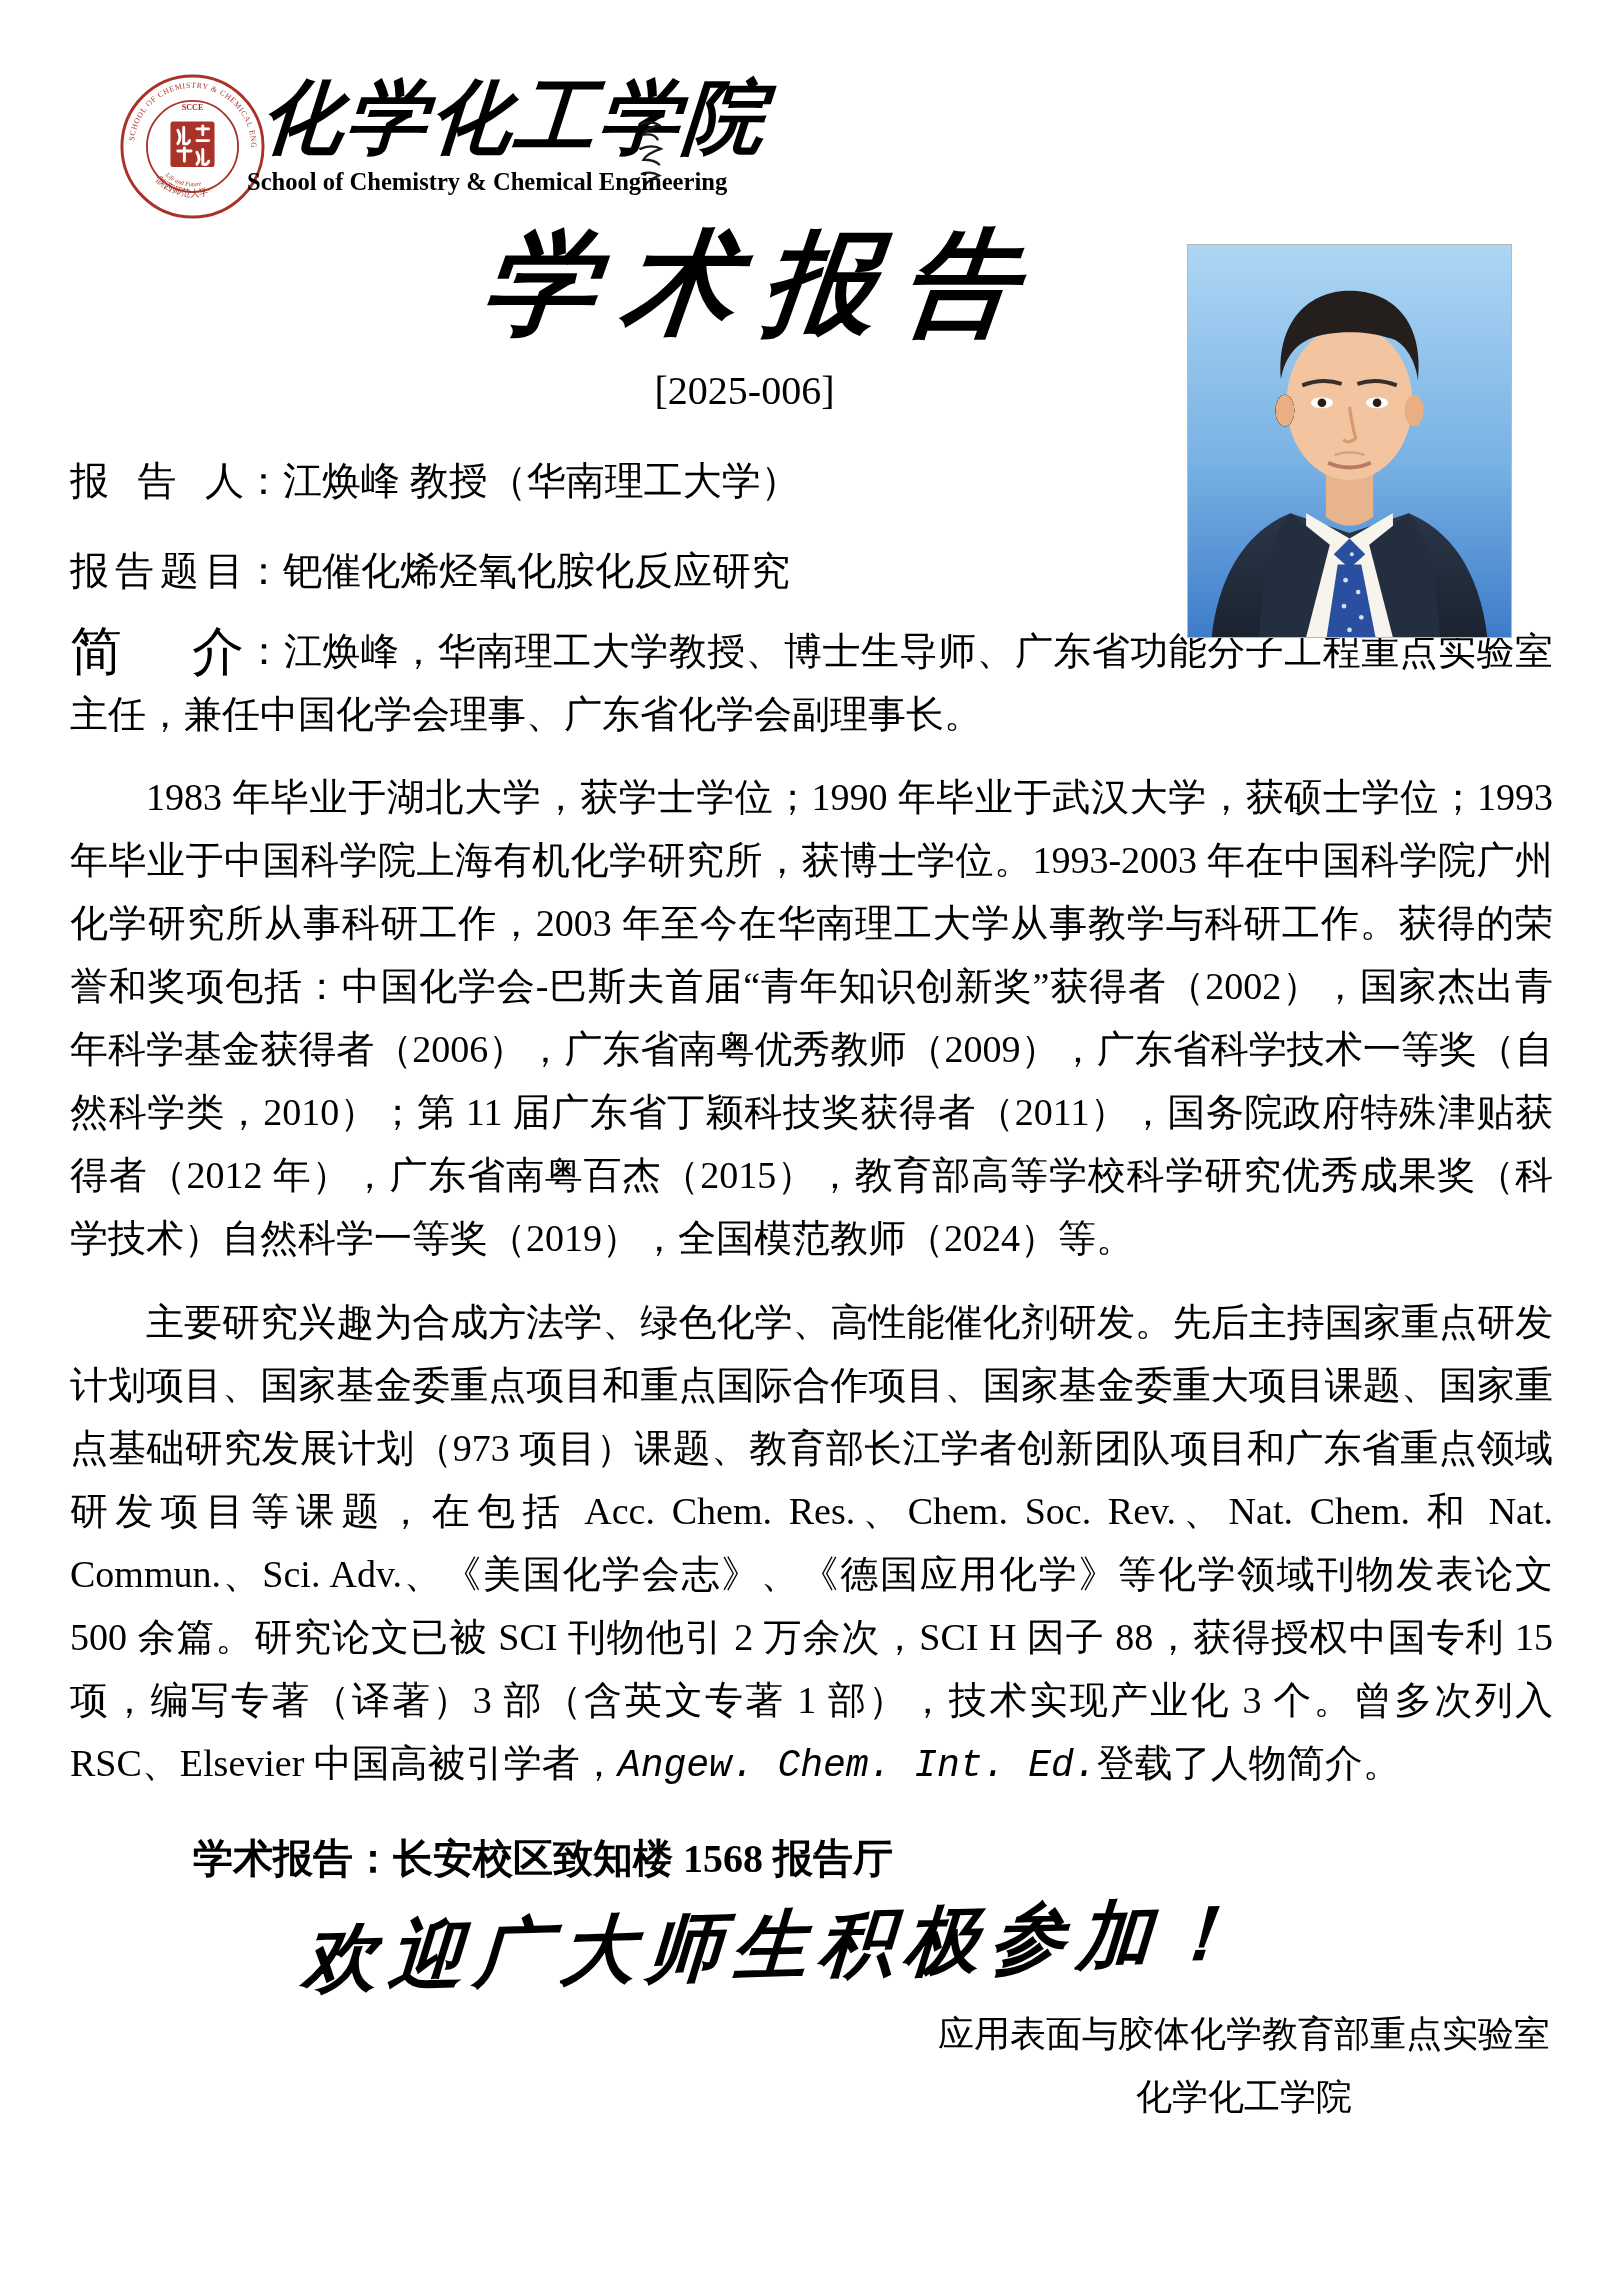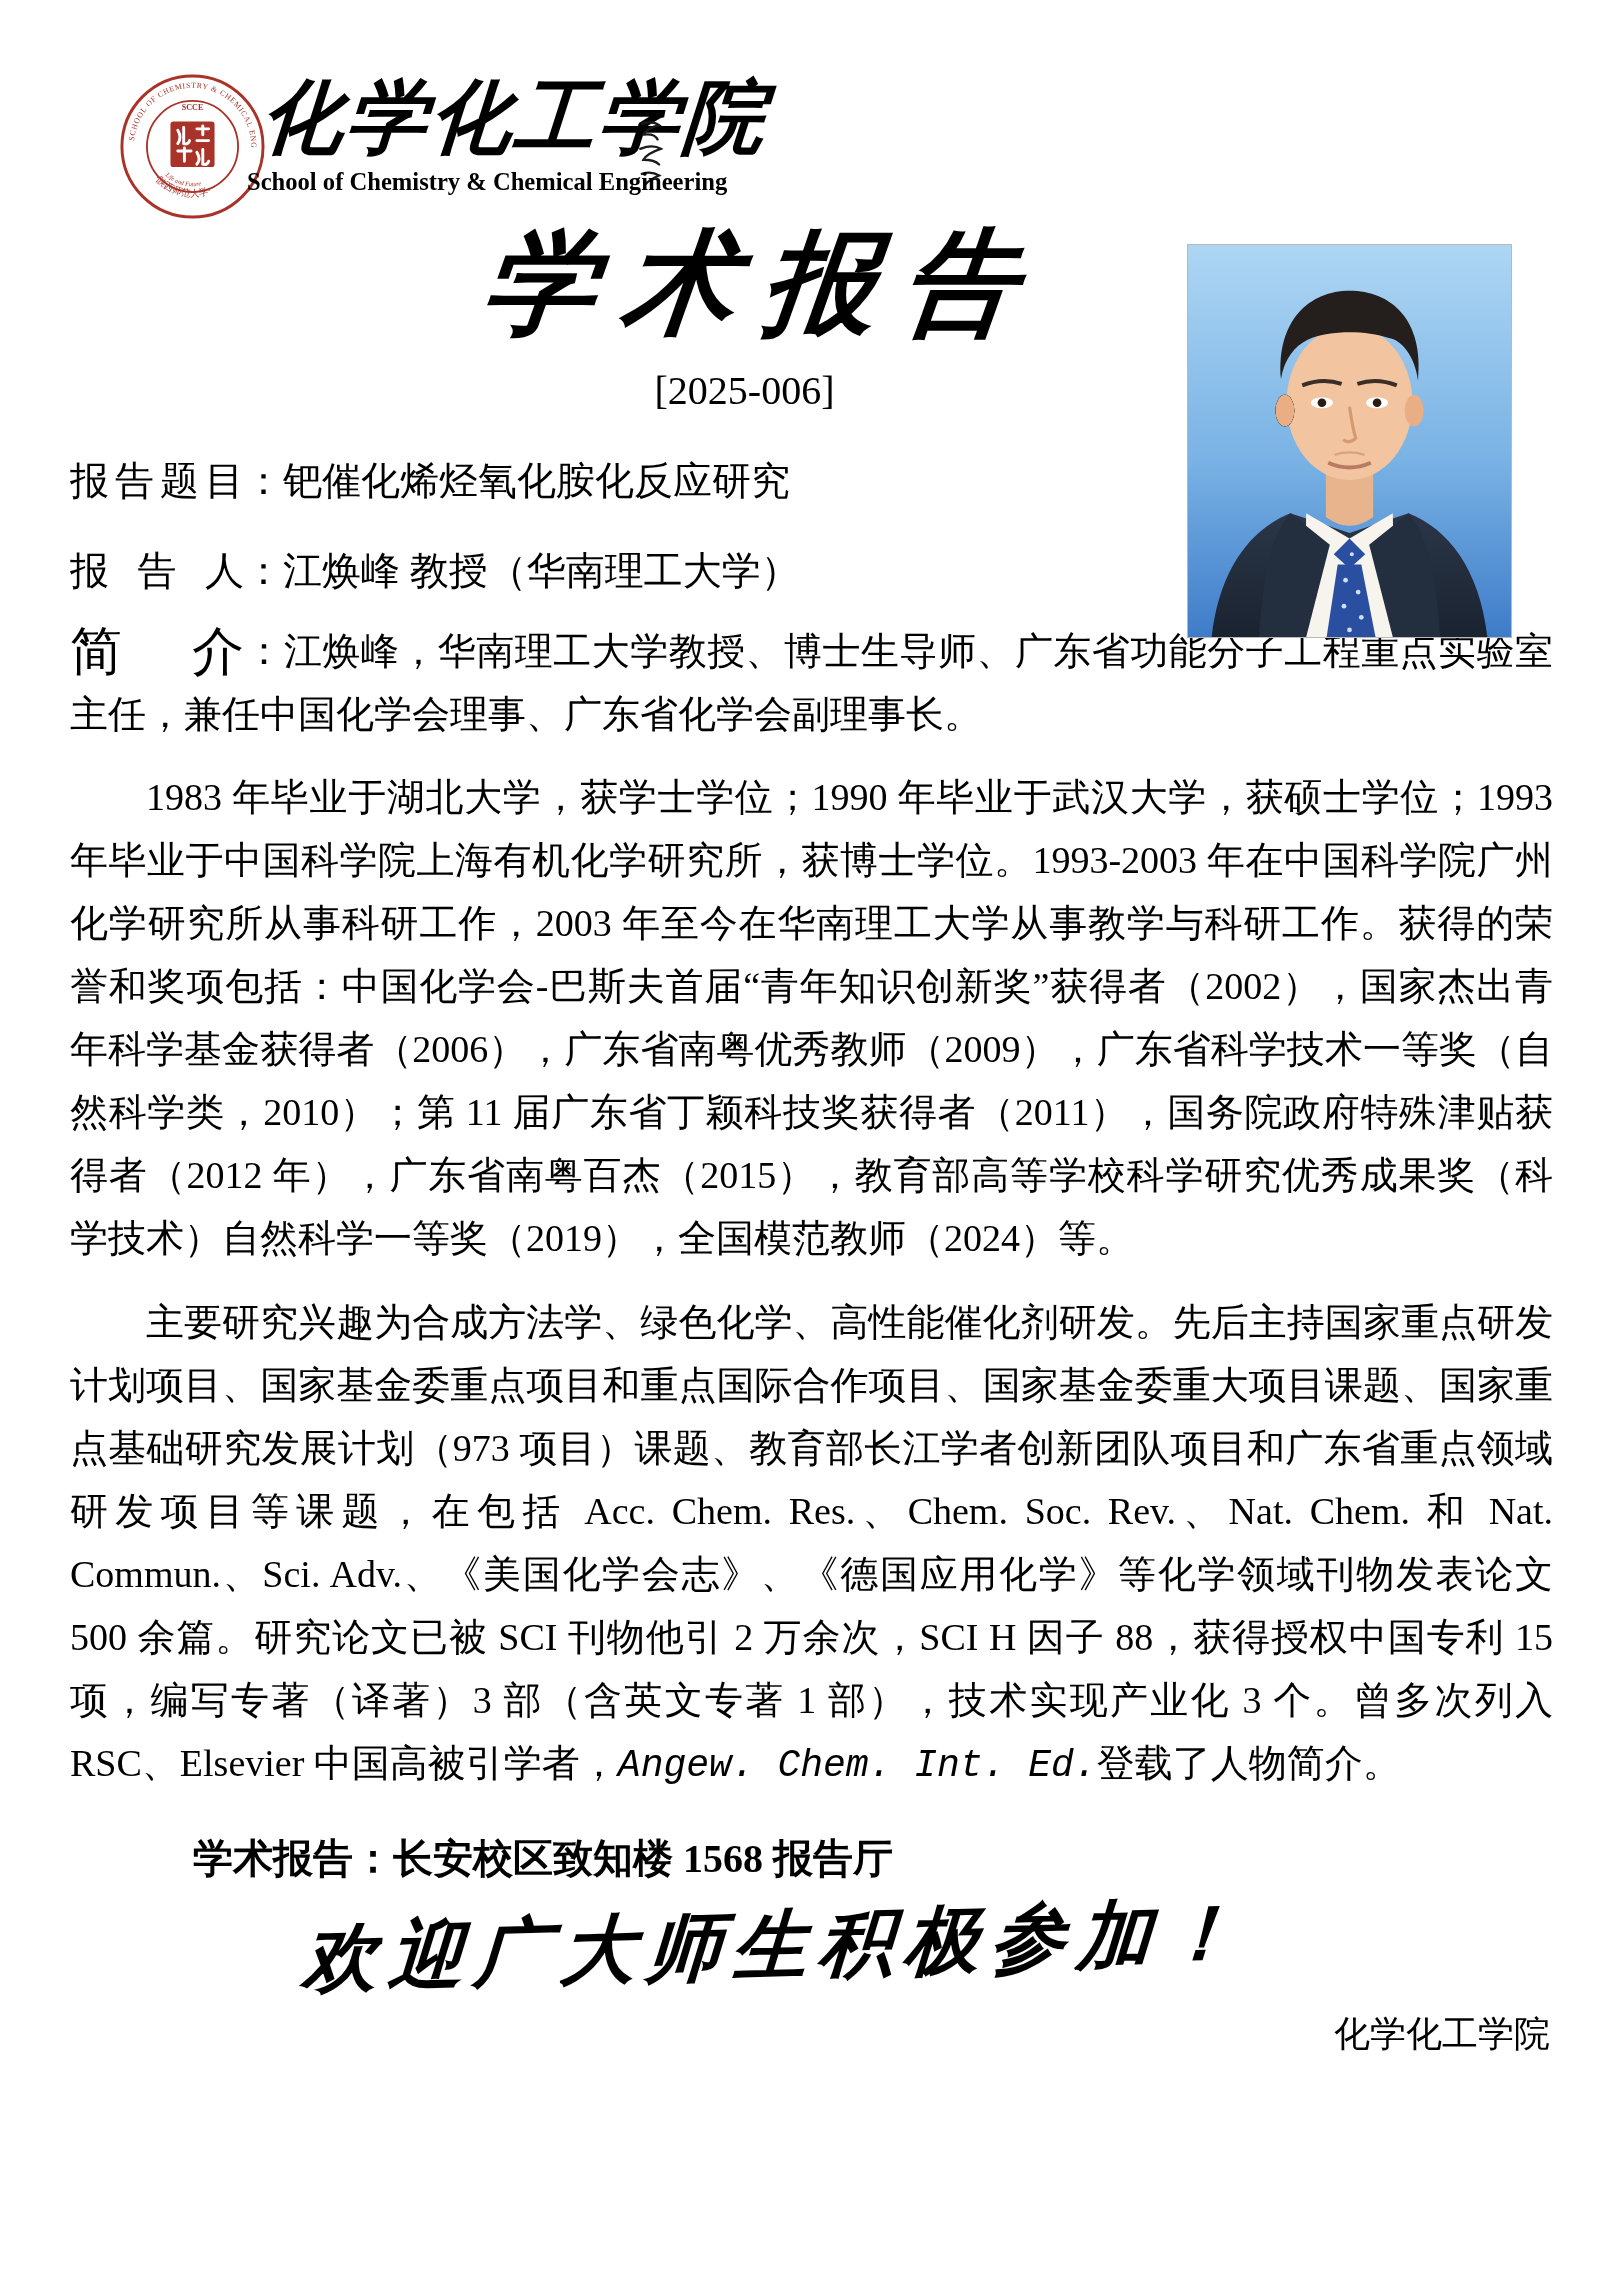--- a/index.html
+++ b/index.html
@@ -191,36 +191,37 @@
         <path d="M 186,266 q 19,-6 38,0" stroke="#d8a27f" stroke-width="3" fill="none"></path>
       </g>
     </svg>
   </div>
 
   <div class="main-title">学术报告</div>
   <div class="issue-number">[2025-006]</div>
 
   <div class="content">
 
+    <div class="detail"><span class="jlabel">报告人</span><span>：</span><span>江焕峰 教授（华南理工大学）</span></div>
+
     <div class="detail"><span class="jlabel">报告题目</span><span>：</span><span>钯催化烯烃氧化胺化反应研究</span></div>
-
-    <div class="detail"><span class="jlabel">报告人</span><span>：</span><span>江焕峰 教授（华南理工大学）</span></div>
 
     <p class="par bio-first"><span class="jlabel" style="font-size:52px">简介</span><span style="font-size:39px">：</span><span>江焕峰，华南理工大学教授、博士生导师、广东省功能分子工程重点实验室主任，兼任中国化学会理事、广东省化学会副理事长。</span></p>
 
     <p class="par indent">1983 年毕业于湖北大学，获学士学位；1990 年毕业于武汉大学，获硕士学位；1993 年毕业于中国科学院上海有机化学研究所，获博士学位。1993-2003 年在中国科学院广州化学研究所从事科研工作，2003 年至今在华南理工大学从事教学与科研工作。获得的荣誉和奖项包括：中国化学会-巴斯夫首届“青年知识创新奖”获得者（2002），国家杰出青年科学基金获得者（2006），广东省南粤优秀教师（2009），广东省科学技术一等奖（自然科学类，2010）；第 11 届广东省丁颖科技奖获得者（2011），国务院政府特殊津贴获得者（2012 年），广东省南粤百杰（2015），教育部高等学校科学研究优秀成果奖（科学技术）自然科学一等奖（2019），全国模范教师（2024）等。</p>
 
     <p class="par indent"><span>主要研究兴趣为合成方法学、绿色化学、高性能催化剂研发。先后主持国家重点研发计划项目、国家基金委重点项目和重点国际合作项目、国家基金委重大项目课题、国家重点基础研究发展计划（973 项目）课题、教育部长江学者创新团队项目和广东省重点领域研发项目等课题，在包括 Acc. Chem. Res.、Chem. Soc. Rev.、Nat. Chem. 和 Nat. Commun.、Sci. Adv.、《美国化学会志》、《德国应用化学》等化学领域刊物发表论文 500 余篇。研究论文已被 SCI 刊物他引 2 万余次，SCI H 因子 88，获得授权中国专利 15 项，编写专著（译著）3 部（含英文专著 1 部），技术实现产业化 3 个。曾多次列入 RSC、Elsevier 中国高被引学者，</span><span class="italic">Angew. Chem. Int. Ed.</span><span>登载了人物简介。</span></p>
 
     <div class="schedule">
       <div><span>学术报告：</span><span>长安校区致知楼 1568 报告厅</span></div>
     </div>
 
     <div class="welcome">欢迎广大师生积极参加！</div>
 
   </div>
 
   <div class="footer">
+    <div>应用表面与胶体化学教育部重点实验室</div>
     <div>化学化工学院</div>
   </div>
 
 </div>
 
 
 </body></html>

